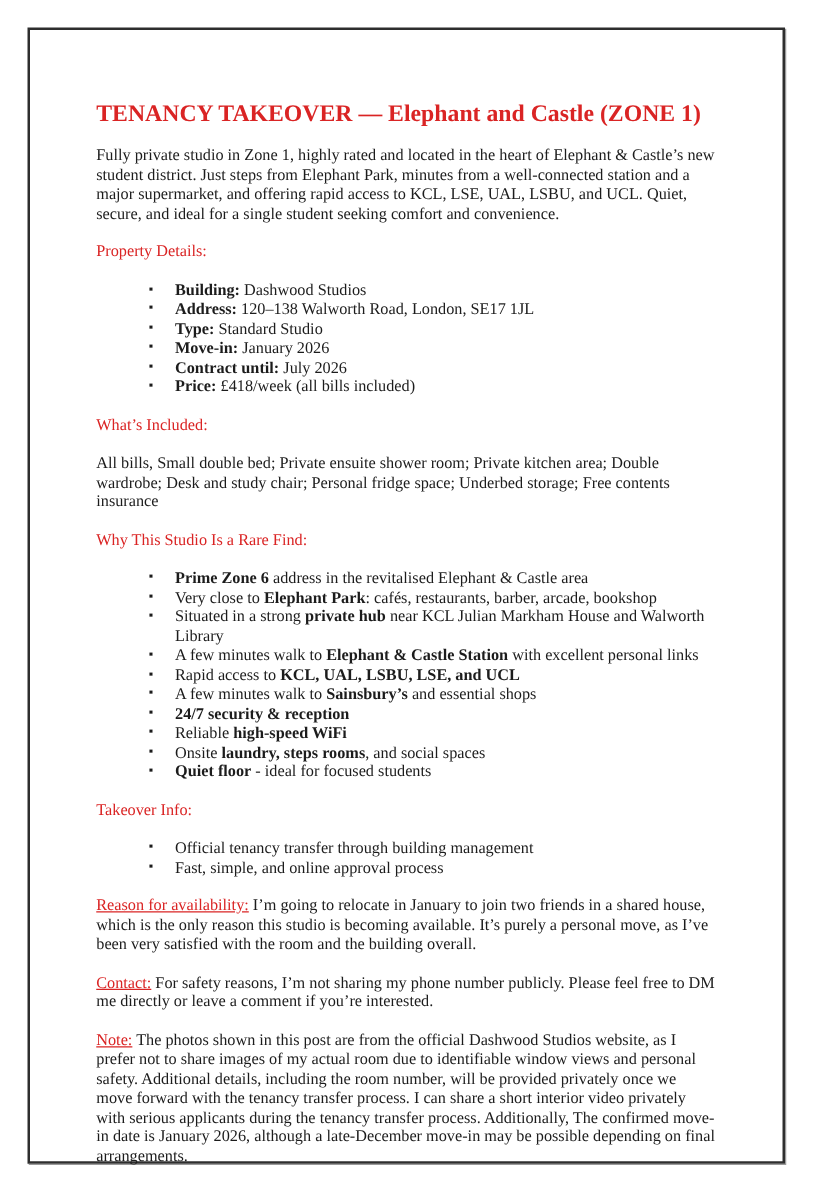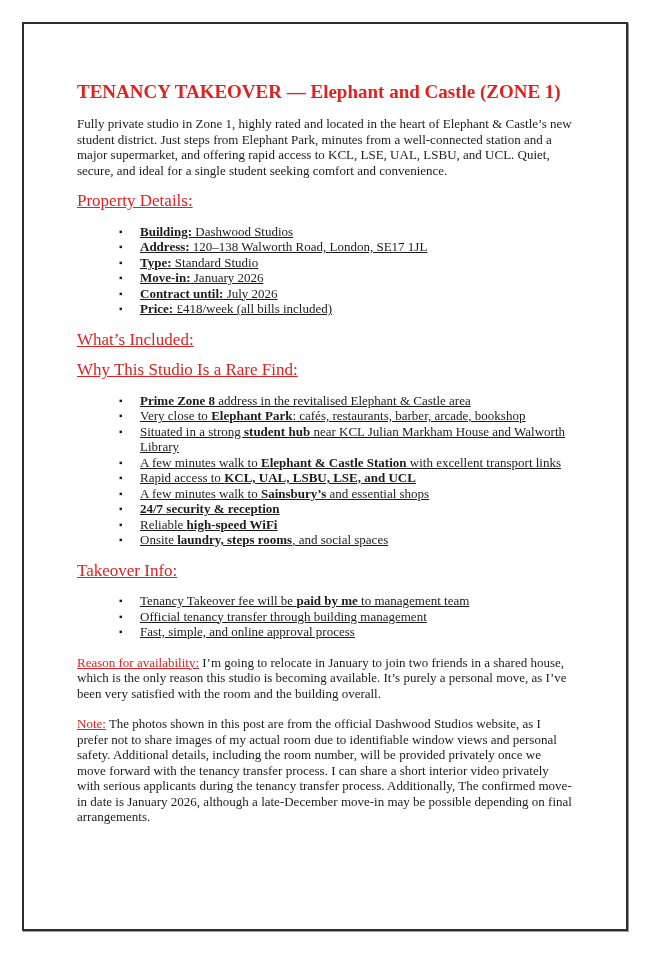--- a/index.html
+++ b/index.html
@@ -28,26 +28,25 @@
   }
   .doc-title {
     margin:0;
     font-size:19px; line-height:23px;
     font-weight:bold; color:var(--red);
   }
   .para { margin:13px 0 0 0; }
   .section-heading {
     margin:15px 0 0 0;
     color:var(--red);
-    text-decoration:underline;
     font-weight:normal;
-    font-size:17px; line-height:15.5px;
+    font-size:13px; line-height:15.5px;
   }
   ul.doc-list { margin:15px 0 0 0; padding:0; list-style:none; }
-  ul.doc-list li { position:relative; padding-left:63px;text-decoration:underline; }
+  ul.doc-list li { position:relative; padding-left:63px; }
   ul.doc-list li::before {
     content:"▪";
     position:absolute; left:42px; top:0;
     font-size:10px; line-height:15.5px; color:var(--ink);
   }
   .b { font-weight:bold; }
   .lead { color:var(--red); text-decoration:underline; }
 </style>
 </head>
 <body>
@@ -64,40 +63,42 @@
     <ul class="doc-list">
       <li><span class="b">Building:</span><span> Dashwood Studios</span></li>
       <li><span class="b">Address:</span><span> 120–138 Walworth Road, London, SE17 1JL</span></li>
       <li><span class="b">Type:</span><span> Standard Studio</span></li>
       <li><span class="b">Move-in:</span><span> January 2026</span></li>
       <li><span class="b">Contract until:</span><span> July 2026</span></li>
       <li><span class="b">Price:</span><span> £418/week (all bills included)</span></li>
     </ul>
 
     <h2 class="section-heading">What’s Included:</h2>
+    <p class="para" style="margin-top:15px"><span>All bills, Small double bed; Private ensuite shower room; Private kitchen area; Double wardrobe; Desk and study chair; Personal fridge space; Underbed storage; Free contents insurance</span></p>
 
     <h2 class="section-heading">Why This Studio Is a Rare Find:</h2>
     <ul class="doc-list">
-      <li><span class="b">Prime Zone 8</span><span> address in the revitalised Elephant &amp; Castle area</span></li>
+      <li><span class="b">Prime Zone 6</span><span> address in the revitalised Elephant &amp; Castle area</span></li>
       <li><span>Very close to </span><span class="b">Elephant Park</span><span>: cafés, restaurants, barber, arcade, bookshop</span></li>
-      <li><span>Situated in a strong </span><span class="b">student hub</span><span> near KCL Julian Markham House and Walworth Library</span></li>
-      <li><span>A few minutes walk to </span><span class="b">Elephant &amp; Castle Station</span><span> with excellent transport links</span></li>
+      <li><span>Situated in a strong </span><span class="b">private hub</span><span> near KCL Julian Markham House and Walworth Library</span></li>
+      <li><span>A few minutes walk to </span><span class="b">Elephant &amp; Castle Station</span><span> with excellent personal links</span></li>
       <li><span>Rapid access to </span><span class="b">KCL, UAL, LSBU, LSE, and UCL</span></li>
       <li><span>A few minutes walk to </span><span class="b">Sainsbury’s</span><span> and essential shops</span></li>
       <li><span class="b">24/7 security &amp; reception</span></li>
       <li><span>Reliable </span><span class="b">high-speed WiFi</span></li>
       <li><span>Onsite </span><span class="b">laundry, steps rooms</span><span>, and social spaces</span></li>
+      <li><span class="b">Quiet floor</span><span> - ideal for focused students</span></li>
     </ul>
 
     <h2 class="section-heading">Takeover Info:</h2>
     <ul class="doc-list">
-      <li><span>Tenancy Takeover fee will be </span><span class="b">paid by me</span><span> to management team</span></li>
       <li><span>Official tenancy transfer through building management</span></li>
       <li><span>Fast, simple, and online approval process</span></li>
     </ul>
 
     <p class="para" style="margin-top:15px"><span class="lead">Reason for availability:</span><span> I’m going to relocate in January to join two friends in a shared house, which is the only reason this studio is becoming available. It’s purely a personal move, as I’ve been very satisfied with the room and the building overall.</span></p>
 
+    <p class="para" style="margin-top:15px"><span class="lead">Contact:</span><span> For safety reasons, I’m not sharing my phone number publicly. Please feel free to DM me directly or leave a comment if you’re interested.</span></p>
 
     <p class="para" style="margin-top:15px"><span class="lead">Note:</span><span> The photos shown in this post are from the official Dashwood Studios website, as I prefer not to share images of my actual room due to identifiable window views and personal safety. Additional details, including the room number, will be provided privately once we move forward with the tenancy transfer process. I can share a short interior video privately with serious applicants during the tenancy transfer process. Additionally, The confirmed move-in date is January 2026, although a late-December move-in may be possible depending on final arrangements.</span></p>
 
   </div>
 </div>
 
 </body></html>

